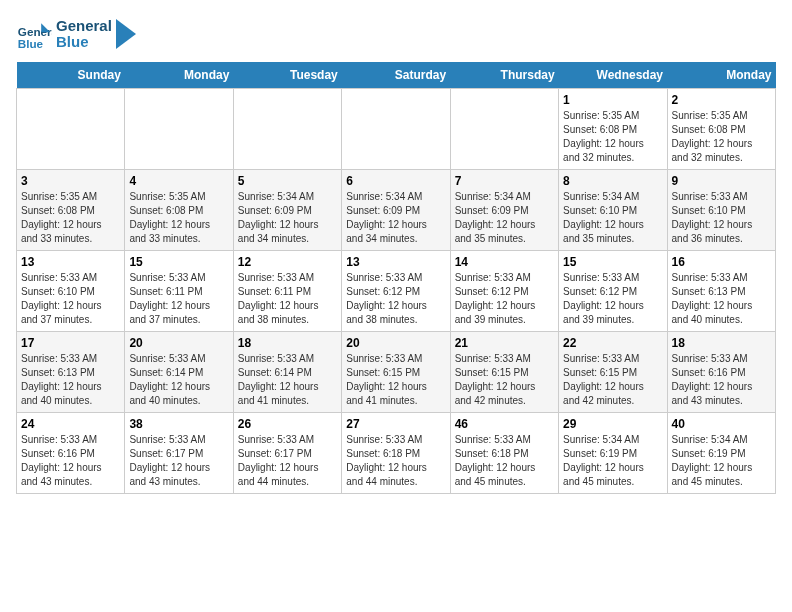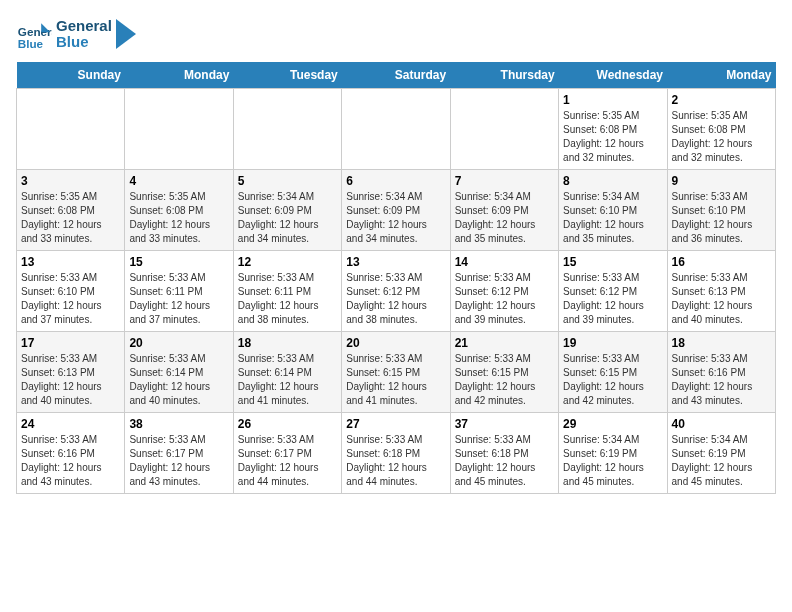--- a/index.html
+++ b/index.html
@@ -246,21 +246,21 @@
 Sunset: 6:15 PM
 Daylight: 12 hours and 41 minutes.</div>
         </td>
         <td>
           <span class="day-num">21</span>
           <div class="day-info" style="white-space: pre-line;">Sunrise: 5:33 AM
 Sunset: 6:15 PM
 Daylight: 12 hours and 42 minutes.</div>
         </td>
         <td>
-          <span class="day-num">19</span>
+          <span class="day-num">22</span>
           <div class="day-info" style="white-space: pre-line;">Sunrise: 5:33 AM
 Sunset: 6:15 PM
 Daylight: 12 hours and 42 minutes.</div>
         </td>
         <td>
           <span class="day-num">18</span>
           <div class="day-info" style="white-space: pre-line;">Sunrise: 5:33 AM
 Sunset: 6:16 PM
 Daylight: 12 hours and 43 minutes.</div>
         </td>
@@ -284,21 +284,21 @@
 Sunset: 6:17 PM
 Daylight: 12 hours and 44 minutes.</div>
         </td>
         <td>
           <span class="day-num">27</span>
           <div class="day-info" style="white-space: pre-line;">Sunrise: 5:33 AM
 Sunset: 6:18 PM
 Daylight: 12 hours and 44 minutes.</div>
         </td>
         <td>
-          <span class="day-num">37</span>
+          <span class="day-num">46</span>
           <div class="day-info" style="white-space: pre-line;">Sunrise: 5:33 AM
 Sunset: 6:18 PM
 Daylight: 12 hours and 45 minutes.</div>
         </td>
         <td>
           <span class="day-num">29</span>
           <div class="day-info" style="white-space: pre-line;">Sunrise: 5:34 AM
 Sunset: 6:19 PM
 Daylight: 12 hours and 45 minutes.</div>
         </td>

